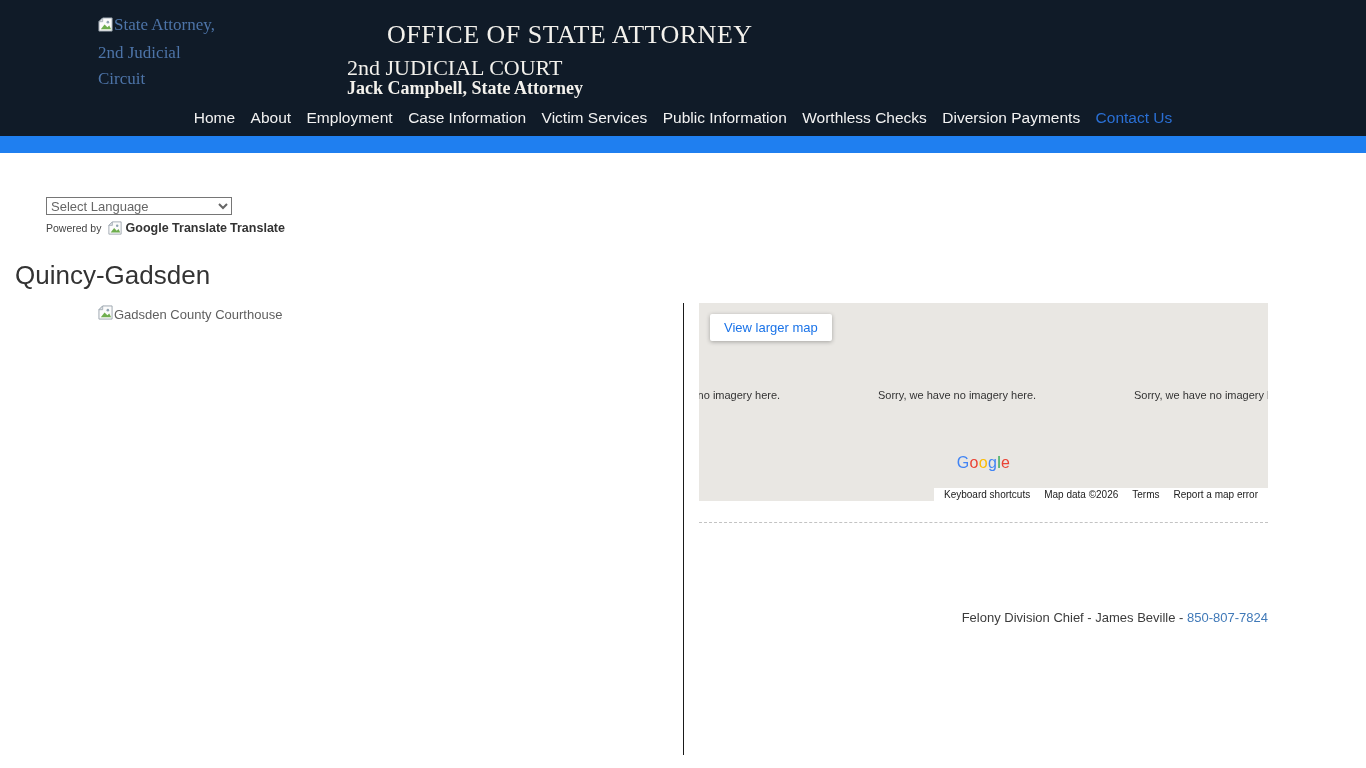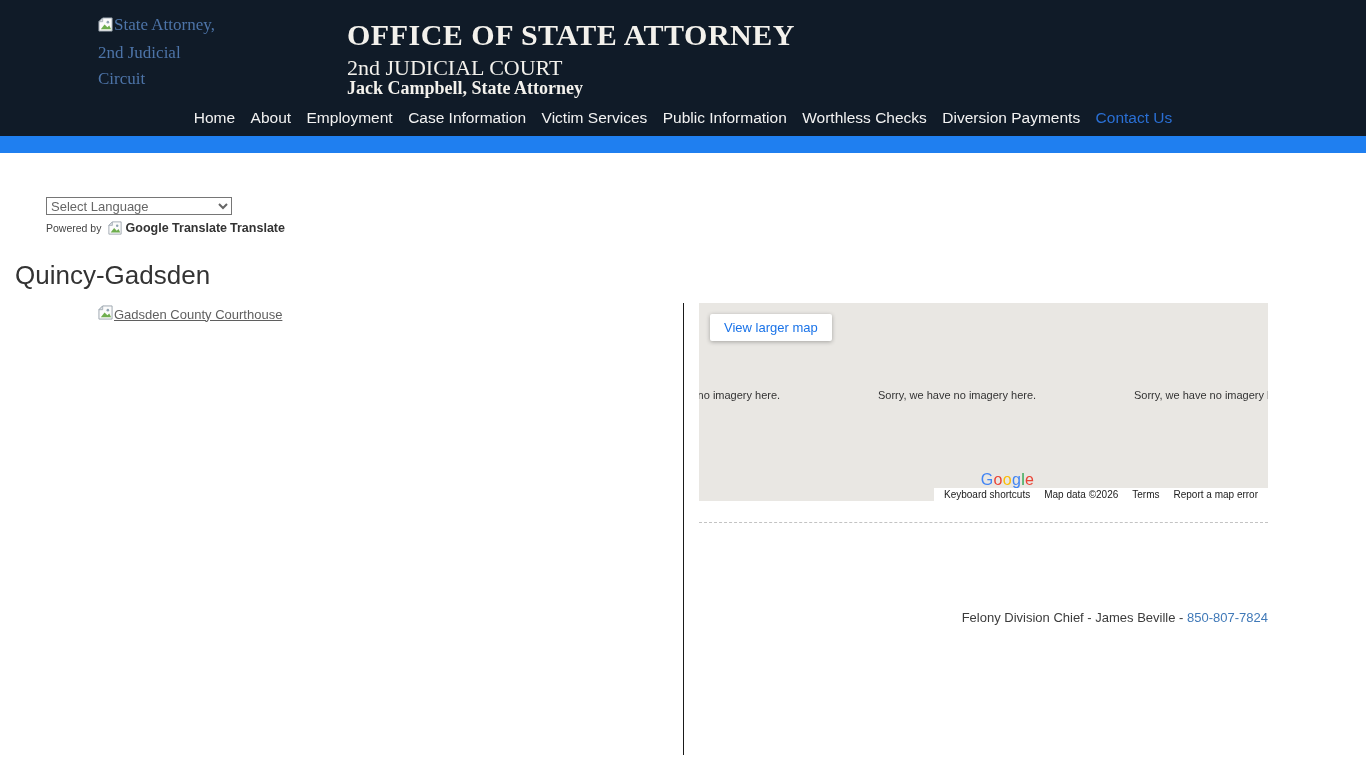--- a/index.html
+++ b/index.html
@@ -8,21 +8,21 @@
 
   
   .header { position: relative; width: 100%; height: 136px; background: #101b28; }
   .logo-link {
     position: absolute; left: 98px; top: 12px; width: 130px;
     font-family: "Liberation Serif", serif; font-size: 17px; line-height: 26px;
     color: #4d74a8; text-decoration: none; cursor: pointer;
   }
   .logo-link .broken-icon { display: inline-block; vertical-align: -2px; margin-right: 1px; }
   .title-block { position: absolute; left: 347px; top: 18px; color: #f3f1ec; font-family: "Liberation Serif", serif; }
-  .title-block h1 { font-size: 30px; font-weight: 700; letter-spacing: 0.5px; line-height: 33px; }
+  .title-block h1 { font-size: 26px; font-weight: 400; letter-spacing: 0.5px; line-height: 33px; margin-left: 40px; }
   .title-block .sub1 { font-size: 22px; font-weight: 400; margin-top: 6px; line-height: 21px; }
   .title-block .sub2 { font-size: 18px; font-weight: 700; line-height: 21px; }
   .main-nav {
     position: absolute; left: 0; right: 0; bottom: 9px;
     text-align: center; white-space: nowrap;
   }
   .main-nav a {
     display: inline-block; margin: 0 5.5px; font-size: 15.5px;
     color: #f2f2f2; text-decoration: none; cursor: pointer;
   }
@@ -46,21 +46,21 @@
 
   .page-title {
     margin: 24px 0 0 15px; font-size: 26px; font-weight: 400;
     color: #333333; line-height: 30px;
   }
 
   .columns { display: flex; margin-top: 13px; min-height: 452px; align-items: stretch; }
   .col-left { width: 683px; flex: 0 0 683px; }
   .courthouse-img {
     margin: 2px 0 0 98px; font-size: 13px; color: #5f5f5f;
-    display: inline-flex; align-items: center; gap: 1px; text-decoration: underline;
+    display: inline-flex; align-items: center; gap: 1px;
   }
   .col-right { flex: 1 1 auto; border-left: 1px solid #1a1a1a; padding-left: 15px; }
   .col-right-inner { width: 569px; }
 
   
   .map {
     position: relative; width: 569px; height: 198px;
     background: #e9e7e3; overflow: hidden; cursor: grab;
   }
   .view-larger-btn {
@@ -68,24 +68,23 @@
     background: #ffffff; color: #1a73e8; font-size: 13px;
     padding: 6px 14px; border: none; border-radius: 2px;
     box-shadow: 0 1px 4px rgba(0,0,0,0.3); cursor: pointer;
     font-family: "Liberation Sans", sans-serif;
   }
   .no-imagery { position: absolute; top: 86px; font-size: 11px; color: #333; white-space: nowrap; }
   .no-imagery.t1 { left: -77px; }
   .no-imagery.t2 { left: 179px; }
   .no-imagery.t3 { left: 435px; }
   .google-logo {
-    position: absolute; left: 50%; transform: translateX(-50%); bottom: 12px;
+    position: absolute; left: 50%; transform: translateX(-50%); bottom: 29px;
     font-size: 16px; font-weight: 500; letter-spacing: 0.3px; cursor: pointer;
     font-family: "Liberation Sans", sans-serif;
-    margin-left: 24px;
   }
   .map-attribution {
     position: absolute; right: 0; bottom: 0; height: 13px;
     background: #ffffff; display: flex; align-items: center;
     font-size: 10px; color: #1a1a1a; padding: 0 3px; white-space: nowrap;
   }
   .map-attribution span { padding: 12px 7px; cursor: pointer; }
 
   
   .address-block { margin-top: 31px; text-align: center; font-size: 13px; line-height: 17px; color: #3c3c3c; }

